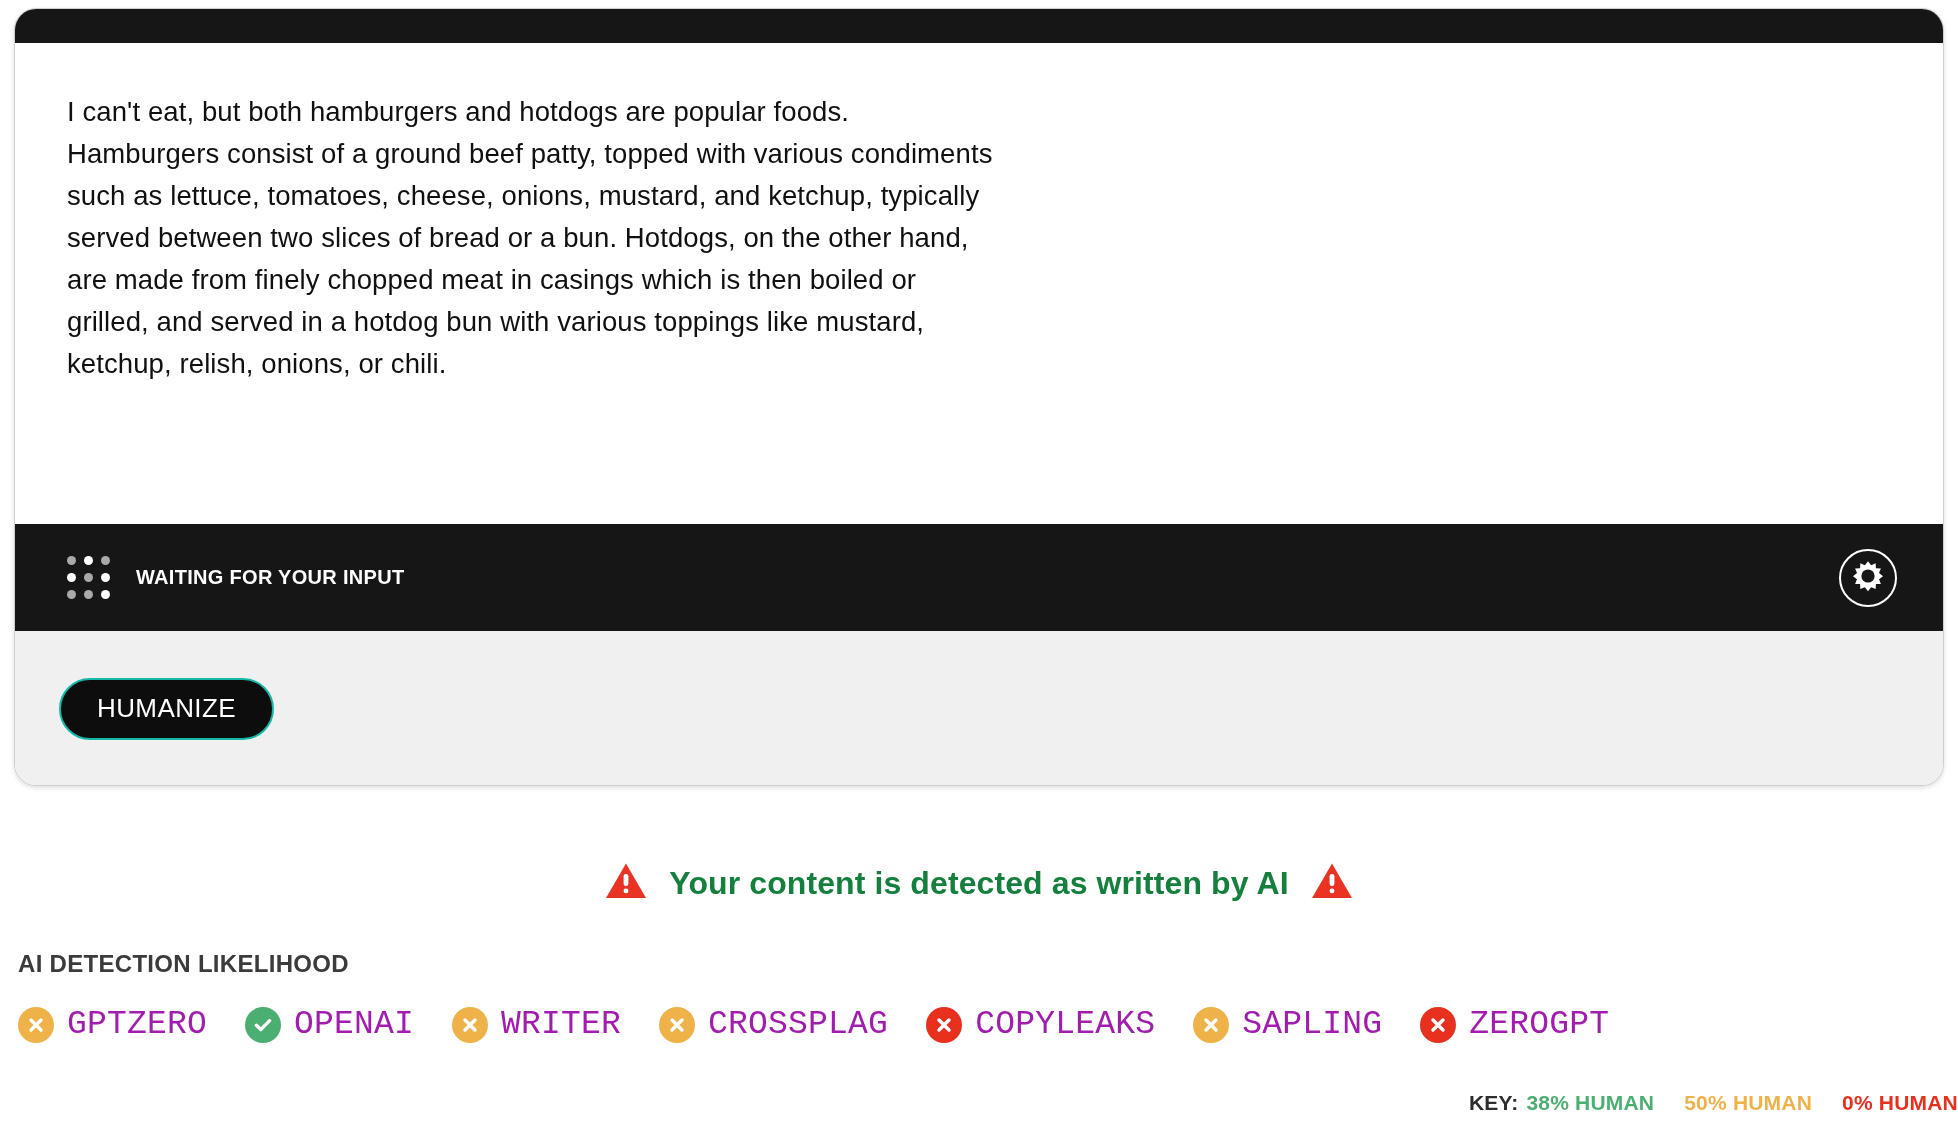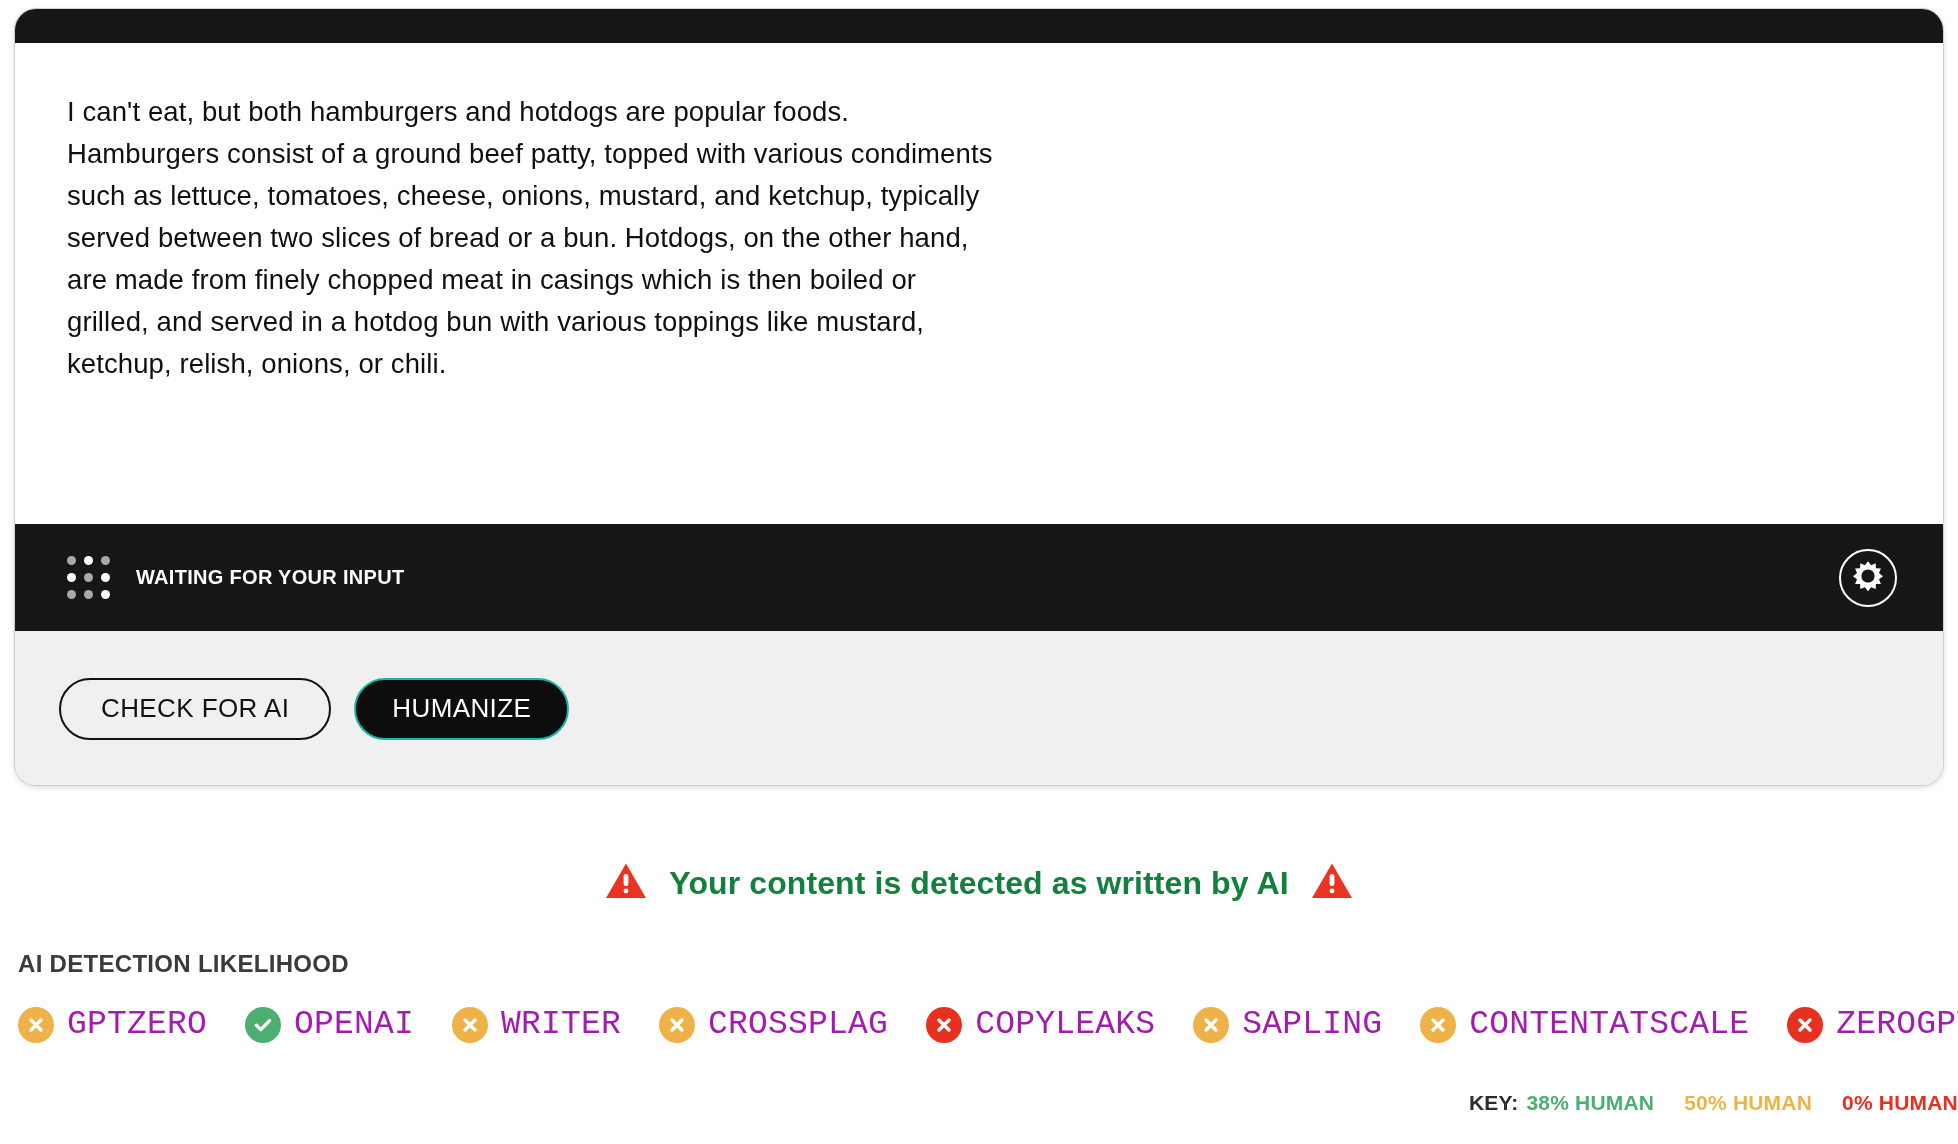--- a/index.html
+++ b/index.html
@@ -310,21 +310,20 @@
           <path fill="#ffffff" d="M18 3.2l3.1 4.0 4.6-1.9 0.2 5.0 5.0 0.2 -1.9 4.6 4.0 3.1 -4.0 3.1 1.9 4.6 -5.0 0.2 -0.2 5.0 -4.6-1.9 -3.1 4.0 -3.1-4.0 -4.6 1.9 -0.2-5.0 -5.0-0.2 1.9-4.6 -4.0-3.1 4.0-3.1 -1.9-4.6 5.0-0.2 0.2-5.0 4.6 1.9z"></path>
           <circle cx="18" cy="18" r="6.6" fill="#161616"></circle>
         </svg>
       </span>
     </div>
   </div>
 
   <div class="card-footer">
 
     <div class="footer-buttons">
-      <div class="btn-outline">CHECK FOR AI</div>
       <div class="btn-solid">HUMANIZE</div>
     </div>
   </div>
 </div>
 
 <div class="results">
 
   <div class="alert-row">
     <span>
       <svg width="42" height="38" viewBox="0 0 42 38" aria-hidden="true">
@@ -388,28 +387,20 @@
       </div>
       <div class="badge">
         <div class="badge-icon" style="background: rgb(239, 178, 72);">
           <svg width="20" height="20" viewBox="0 0 20 20">
             <path d="M5 5 L15 15 M15 5 L5 15" stroke="#ffffff" stroke-width="3.4" stroke-linecap="round" stroke-linejoin="round" fill="none"></path>
           </svg>
         </div>
         <span class="badge-label">SAPLING</span>
       </div>
       <div class="badge">
-        <div class="badge-icon" style="background: rgb(239, 178, 72);">
-          <svg width="20" height="20" viewBox="0 0 20 20">
-            <path d="M5 5 L15 15 M15 5 L5 15" stroke="#ffffff" stroke-width="3.4" stroke-linecap="round" stroke-linejoin="round" fill="none"></path>
-          </svg>
-        </div>
-        <span class="badge-label">CONTENTATSCALE</span>
-      </div>
-      <div class="badge">
         <div class="badge-icon" style="background: rgb(232, 48, 31);">
           <svg width="20" height="20" viewBox="0 0 20 20">
             <path d="M5 5 L15 15 M15 5 L5 15" stroke="#ffffff" stroke-width="3.4" stroke-linecap="round" stroke-linejoin="round" fill="none"></path>
           </svg>
         </div>
         <span class="badge-label">ZEROGPT</span>
       </div>
     </div>
 
   <div class="key-row" id="key-row">

